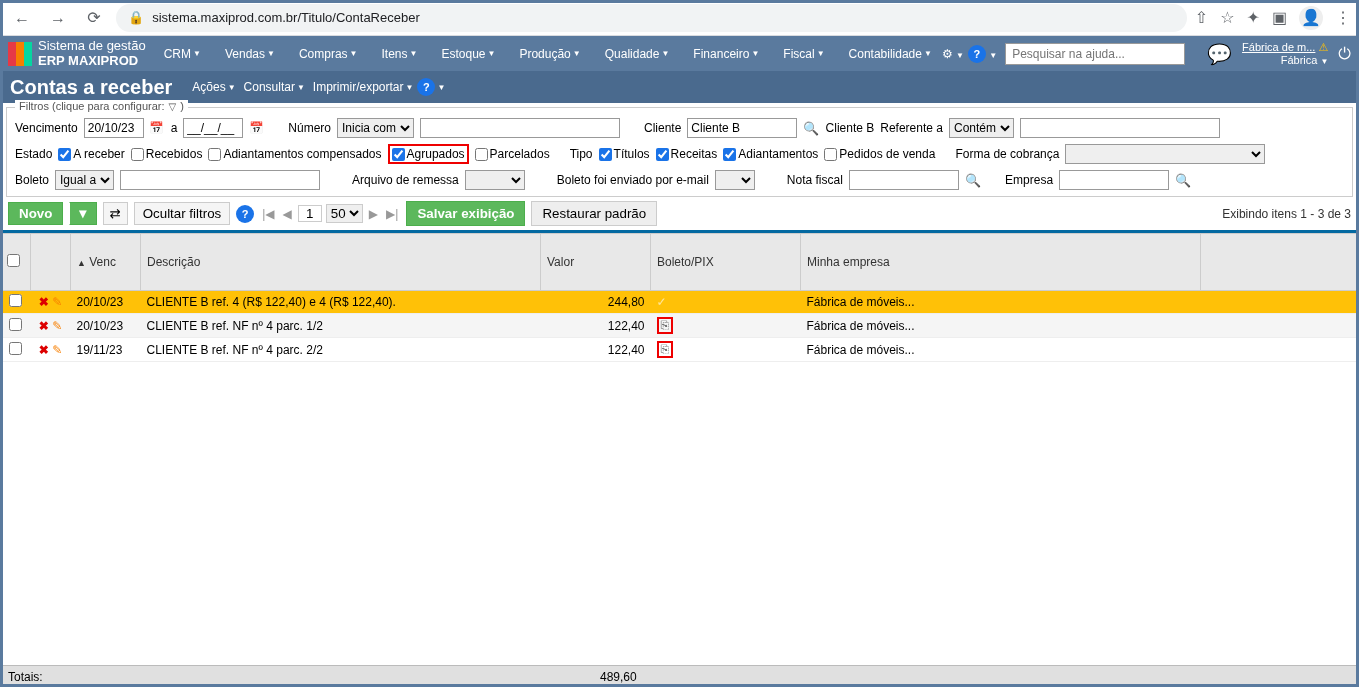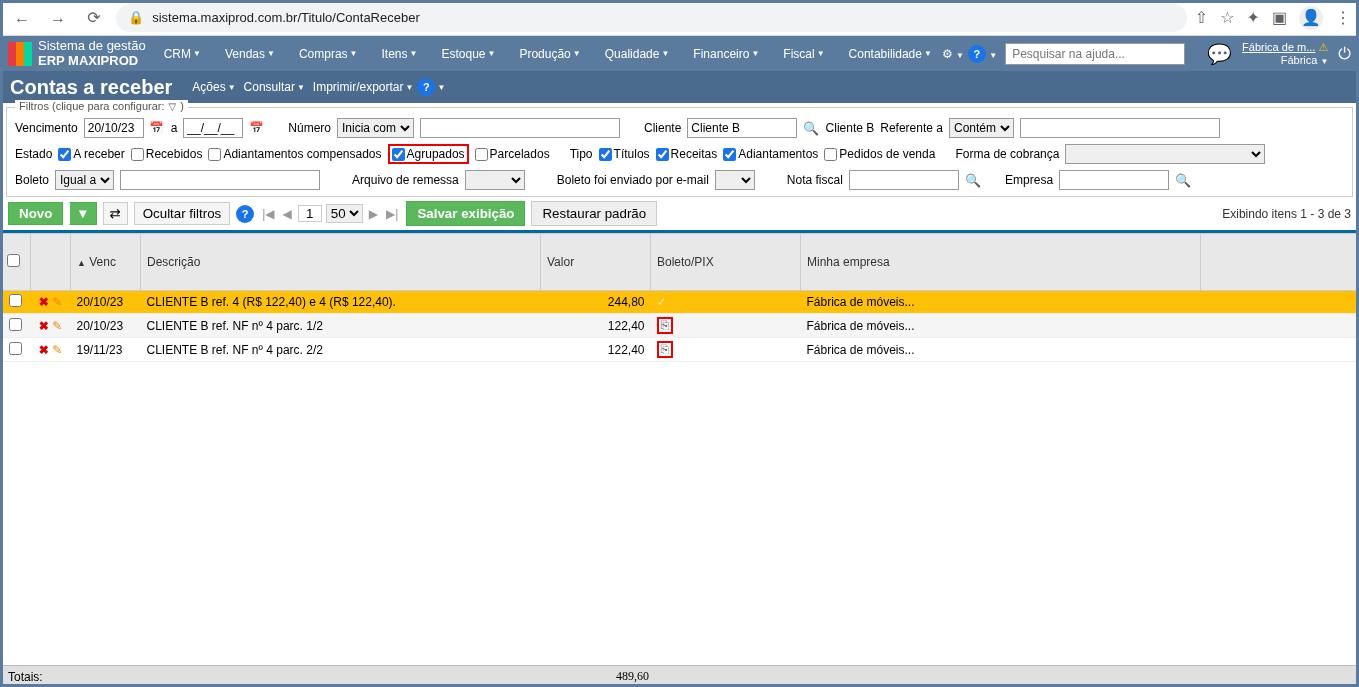--- a/index.html
+++ b/index.html
@@ -80,21 +80,21 @@
 .row-highlight td { background: #ffc107; }
 .row-alt td { background: #f5f5f5; }
 .act-del { color: #d00; cursor: pointer; font-weight: bold; }
 .act-edit { color: #f77f00; cursor: pointer; }
 .copy-box { border: 2px solid #e00; padding: 0 2px; display: inline-block; cursor: pointer; color: #555; font-size: 11px; }
 .check-mark { color: #fff; opacity: 0.6; }
 .sort-arrow { font-size: 9px; }
 
 
 .footer { position: absolute; bottom: 0; left: 0; right: 0; height: 22px; background: #e0e0e0; border-top: 1px solid #bbb; display: flex; align-items: center; font-size: 12px; padding: 0 8px; }
-.footer-total { position: absolute; left: 616px; font-family: Liberation Serif, serif; }
+.footer-total { position: absolute; left: 600px; }
 .outer-border { position: absolute; top: 0; left: 0; right: 0; bottom: 0; border: 3px solid #5a7a9e; pointer-events: none; }
 </style>
 </head>
 <body>
 
 <div class="browser-bar">
   <div class="nav-btn">←</div>
   <div class="nav-btn">→</div>
   <div class="nav-btn">⟳</div>
   <div class="url-bar">

